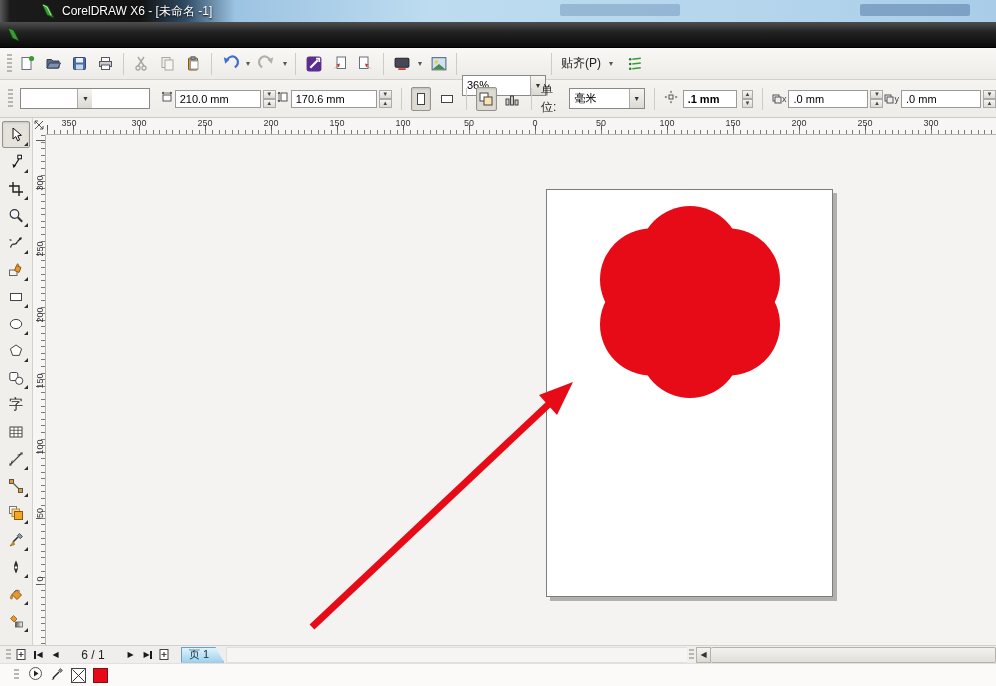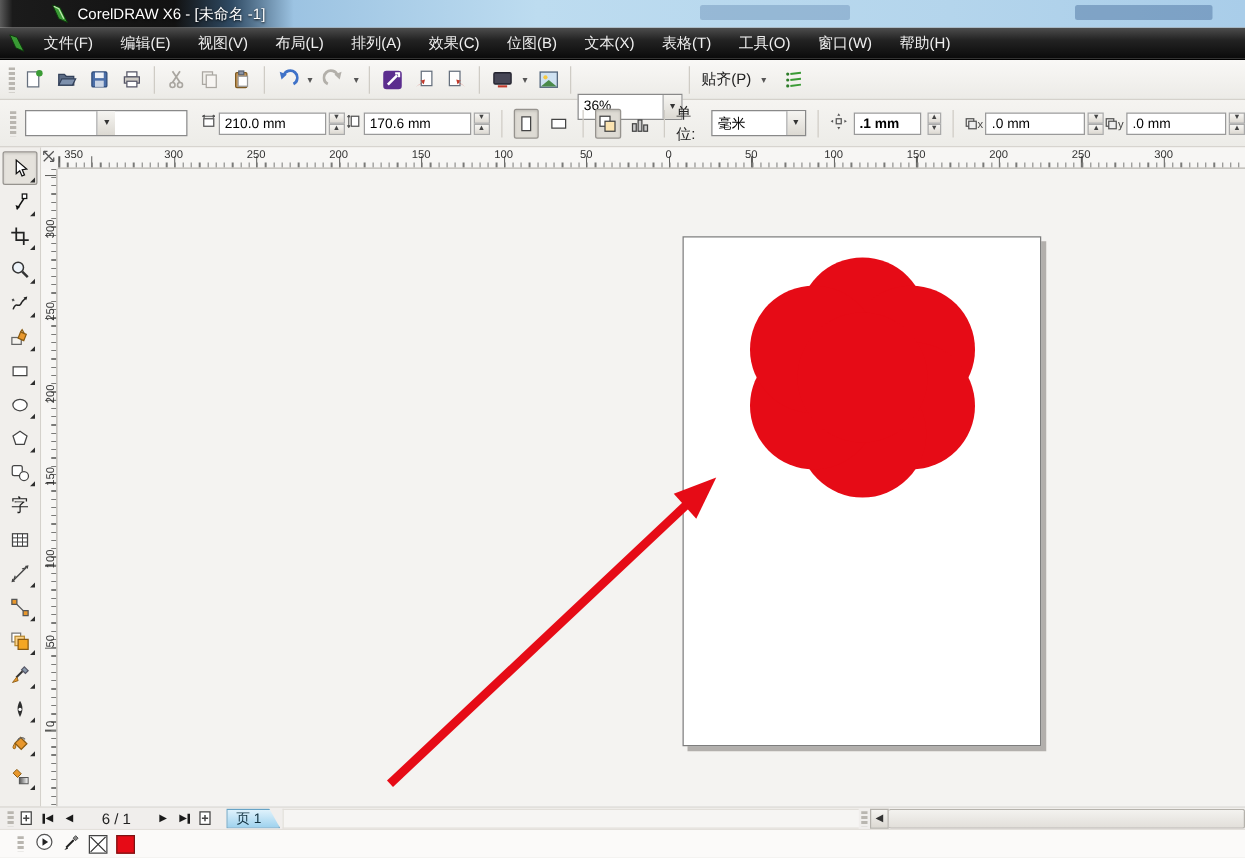--- a/index.html
+++ b/index.html
@@ -108,34 +108,20 @@
   </span>
   <span class="title-text">CorelDRAW X6 - [未命名 -1]</span>
 </div>
 
 <div class="menubar">
   <span class="mlogo">
     <svg width="15" height="15" viewBox="0 0 16 16">
         <path d="M2 1 L8 3 L14 15 L7 12 Z" fill="#3a9b35" stroke="#0e3b0c" stroke-width="0.8"></path>
       </svg>
   </span>
-  <span id="menu-items" style="display:flex;">
-      <span class="mi">文件(F)</span>
-      <span class="mi">编辑(E)</span>
-      <span class="mi">视图(V)</span>
-      <span class="mi">布局(L)</span>
-      <span class="mi">排列(A)</span>
-      <span class="mi">效果(C)</span>
-      <span class="mi">位图(B)</span>
-      <span class="mi">文本(X)</span>
-      <span class="mi">表格(T)</span>
-      <span class="mi">工具(O)</span>
-      <span class="mi">窗口(W)</span>
-      <span class="mi">帮助(H)</span>
-    </span>
 </div>
 
 <div class="toolbar">
   <span class="grip"></span>
   <span class="tbtn">
       <svg width="17" height="17" viewBox="0 0 17 17">
         <rect x="3" y="2.5" width="9" height="12" fill="#fff" stroke="#66707e"></rect>
         <circle cx="12.5" cy="3.5" r="2.6" fill="#3a9b35"></circle>
       </svg>
     </span>
@@ -502,21 +488,21 @@
   </div>
 
   <div class="content">
     <div class="corner">
       <svg width="13" height="15" viewBox="0 0 13 15">
           <path d="M2 3 L10 11 M10 3 L2 11" stroke="#555" stroke-width="1"></path>
           <path d="M2 3 l0 3 M2 3 l3 0 M10 11 l0 -3 M10 11 l-3 0" stroke="#555" stroke-width="1"></path>
         </svg>
     </div>
     <div class="hruler" id="hruler">
-        <span class="rl" style="left: 13px;">350</span>
+        <span class="rl" style="left: 23px;">350</span>
         <span class="rl" style="left: 93px;">300</span>
         <span class="rl" style="left: 159px;">250</span>
         <span class="rl" style="left: 225px;">200</span>
         <span class="rl" style="left: 291px;">150</span>
         <span class="rl" style="left: 357px;">100</span>
         <span class="rl" style="left: 423px;">50</span>
         <span class="rl" style="left: 489px;">0</span>
         <span class="rl" style="left: 555px;">50</span>
         <span class="rl" style="left: 621px;">100</span>
         <span class="rl" style="left: 687px;">150</span>

